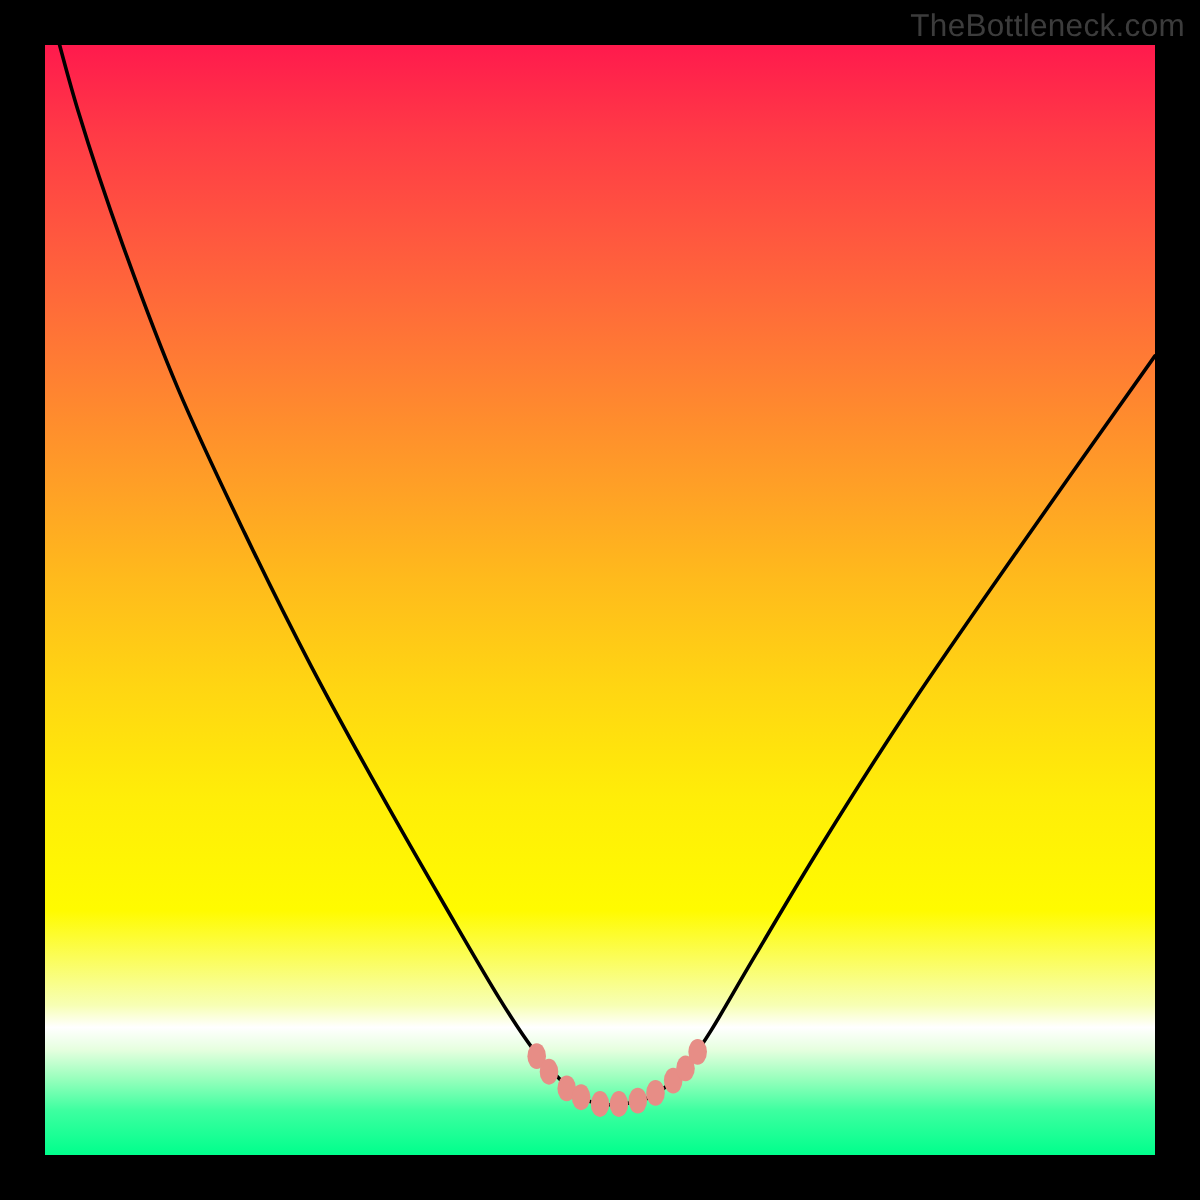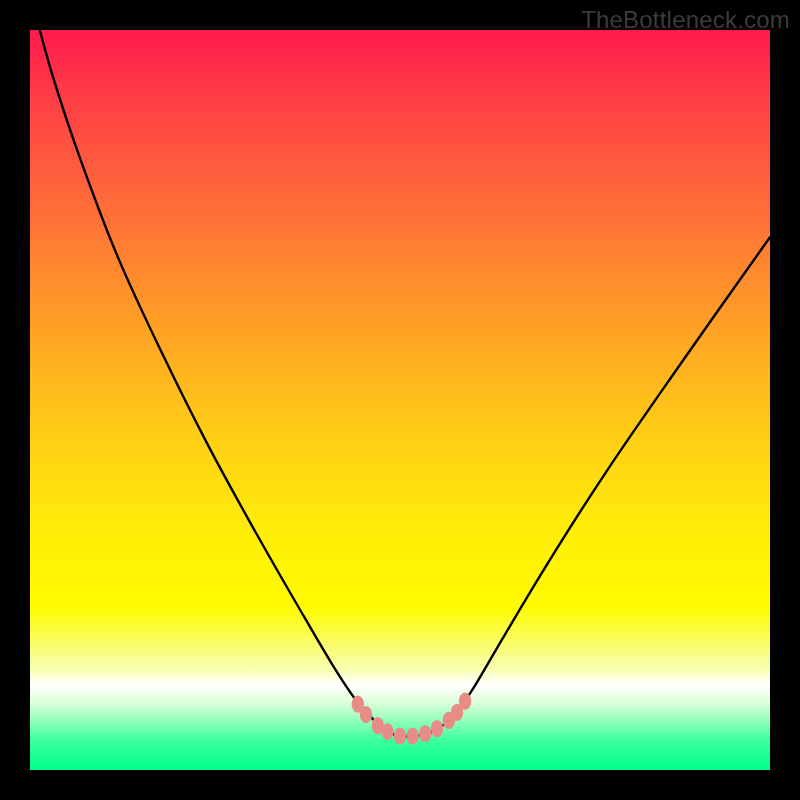--- a/index.html
+++ b/index.html
@@ -43,21 +43,21 @@
       #9cffbe 93%,
       #3dffa0 96%,
       #00ff8c 100%
     );
   }
   .watermark {
     position: absolute;
     top: 6px;
     right: 10px;
     color: #3c3c3c;
-    font-size: 24px;
+    font-size: 21px;
     font-weight: 500;
     letter-spacing: 0.2px;
     user-select: none;
     z-index: 5;
   }
   svg.curve {
     position: absolute;
     left: 30px;
     top: 30px;
     width: 740px;

